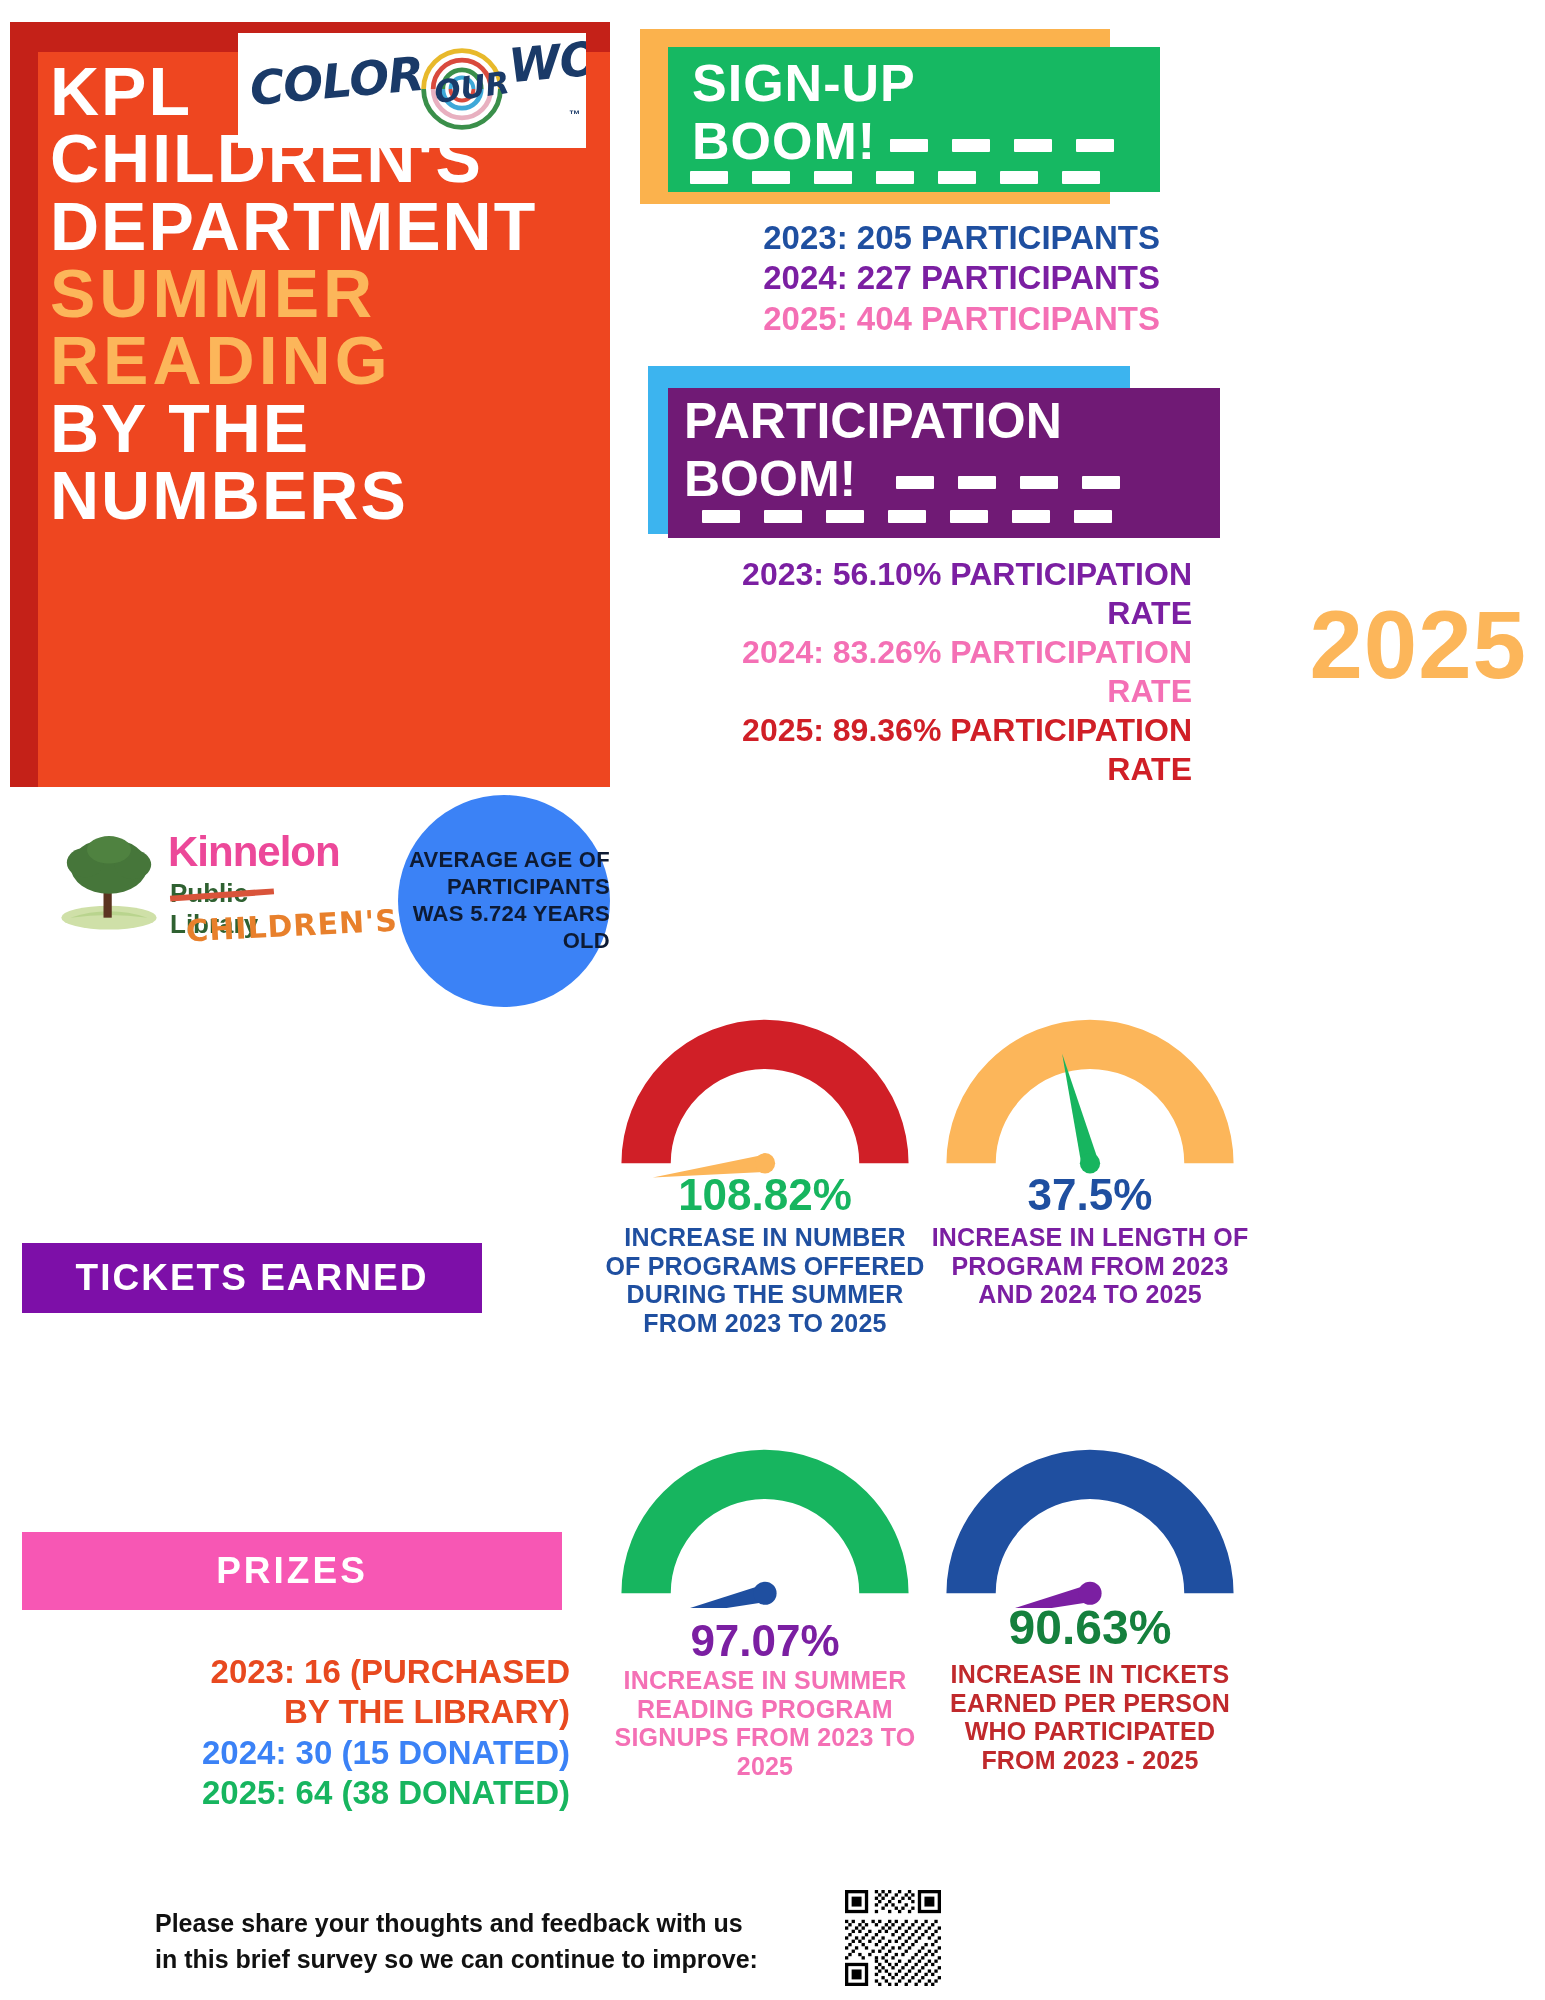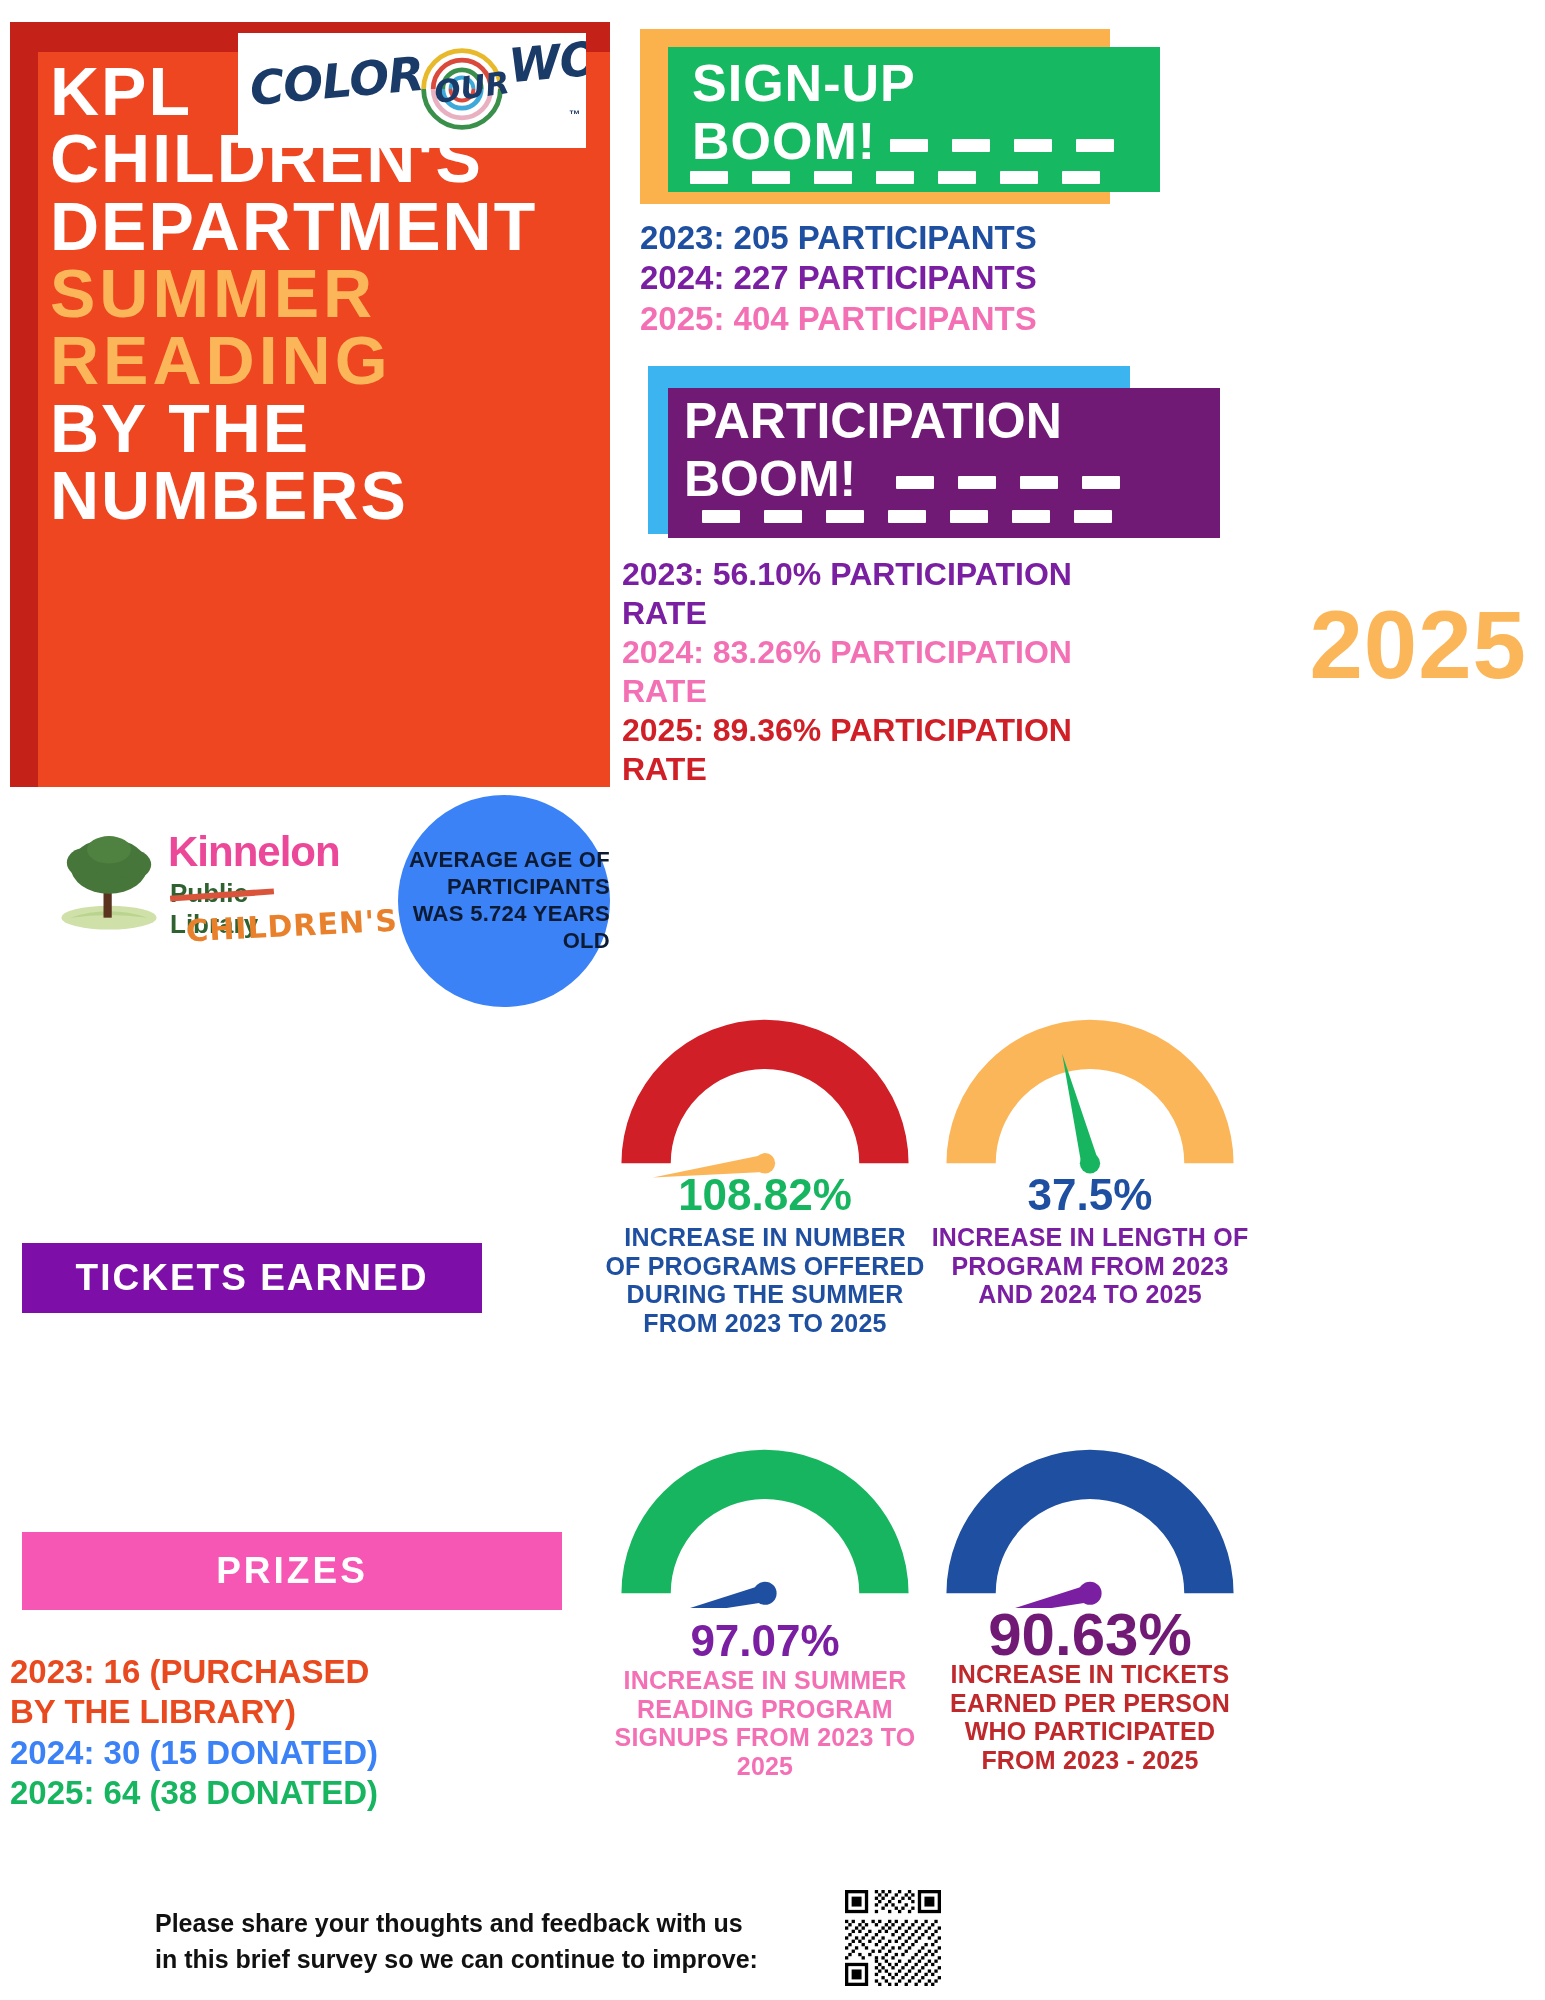--- a/index.html
+++ b/index.html
@@ -42,21 +42,21 @@
     font-family: "DejaVu Sans", sans-serif;
     font-weight: 700; font-size: 47px; font-style: italic;
     color:#1a3a68; letter-spacing: -1px;
     transform: rotate(-5deg); transform-origin: left center;
     white-space: nowrap;
   }
   .cow-rings { position:absolute; left: 176px; top: 8px; width: 96px; height: 96px; }
   .cow-tm { position:absolute; right: 6px; bottom: 28px; font-size: 11px; color:#1a3a68; font-weight:700;}
   .dash { width: 38px; height: 13px; background:#fff; border-radius:1px; }
   
-  .statlist { position:absolute; text-align:left; font-weight:700; }
+  .statlist { position:absolute; text-align:right; font-weight:700; }
   .statline { line-height: 1.22; white-space: nowrap; }
 
   
   .age-circle {
     position:absolute; left: 398px; top: 795px;
     width: 212px; height: 212px; border-radius:50%;
     background:#3b82f6; display:flex; align-items:center; justify-content:center;
     text-align:right;
   }
   .age-circle span {
@@ -251,21 +251,21 @@
   </div>
 
   <div class="gauge" style="left:925px;top:1448px;width:330px;">
     <svg viewBox="0 0 200 110" style="width:290px;height:160px;margin-left:20px;">
       <path d="M18 100 A82 82 0 0 1 182 100" fill="none" stroke="#1f4fa0" stroke-width="34" stroke-linecap="butt"></path>
       <g transform="rotate(166 100 100)">
         <polygon points="100,94 100,106 178,101" fill="#7b1fa2"></polygon>
       </g>
       <circle cx="100" cy="100" r="8" fill="#7b1fa2"></circle>
     </svg>
-    <div class="gauge-val" style="top:152px;font-size:60px;color:#701a75;">90.63%</div>
+    <div class="gauge-val" style="top:152px;font-size:48px;color:#15803d;">90.63%</div>
     <div class="gauge-cap" style="top:212px;font-size:25px;color:#c0292c;padding:0 6px;">INCREASE IN TICKETS EARNED PER PERSON WHO PARTICIPATED FROM 2023 - 2025</div>
   </div>
 
   <div class="survey">
     <div>Please share your thoughts and feedback with us</div>
     <div>in this brief survey so we can continue to improve:</div>
   </div>
 
   <svg class="qr" viewBox="0 0 29 29">
     <rect width="29" height="29" fill="#fff"></rect>

